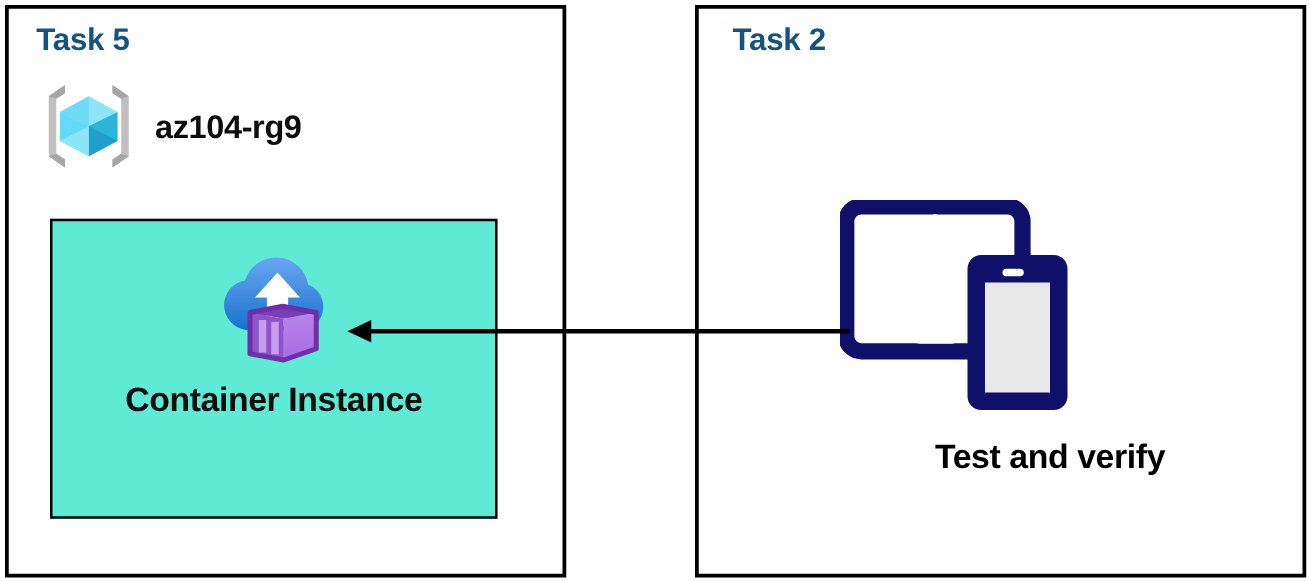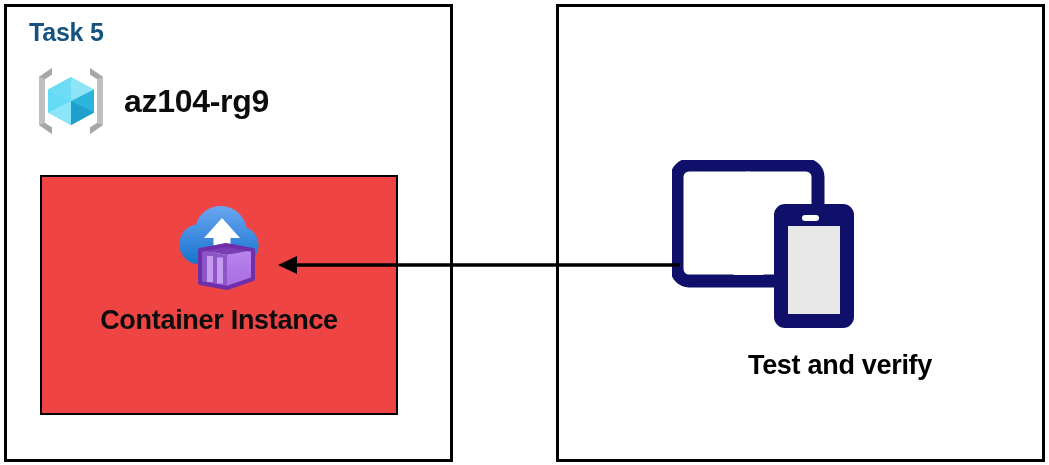--- a/index.html
+++ b/index.html
@@ -43,37 +43,37 @@
   #rg-row {
     position: absolute;
     left: 32px;
     top: 62px;
     display: flex;
     align-items: center;
     gap: 14px;
   }
   #rg-icon { width: 78px; height: 78px; display: block; }
   #rg-label {
-    font-size: 32px;
+    font-size: 26px;
     font-weight: bold;
     color: #0d0d0d;
     white-space: nowrap;
     letter-spacing: -0.3px;
   }
 
   
   #inner-box {
     position: absolute;
     left: 40px;
     top: 175px;
     width: 358px;
     height: 240px;
     box-sizing: border-box;
     border: 2px solid #000000;
-    background: #ef4444;
+    background: #5eead4;
   }
   #aci-icon {
     position: absolute;
     left: 132px;
     top: 18px;
     width: 96px;
     height: 96px;
     display: block;
   }
   #aci-label {
@@ -180,20 +180,21 @@
       <path d="M26 55 L52 50 L79 55 L79 84 L53 93 L26 88 Z" fill="none" stroke="#6f2fa8" stroke-width="4" stroke-linejoin="round"></path>
 
       <rect x="33" y="61" width="6" height="26" fill="#c79bef"></rect>
       <rect x="43" y="62.5" width="6" height="26" fill="#c79bef"></rect>
     </svg>
     <div id="aci-label">Container Instance</div>
   </div>
 
   <div class="panel" id="panel-task2"></div>
 
+  <div class="panel-title" id="title-task2">Task 2</div>
 
   <svg id="devices-icon" viewBox="0 0 186 172">
 
     <rect x="5" y="5" width="141" height="116" rx="12" ry="12" fill="none" stroke="#10106b" stroke-width="13"></rect>
 
     <circle cx="76" cy="15" r="3.6" fill="#ffffff"></circle>
 
     <rect x="60" y="108" width="33" height="7" rx="3.5" ry="3.5" fill="#ffffff"></rect>
 
     <rect x="17" y="24" width="117" height="79" fill="#ffffff"></rect>

